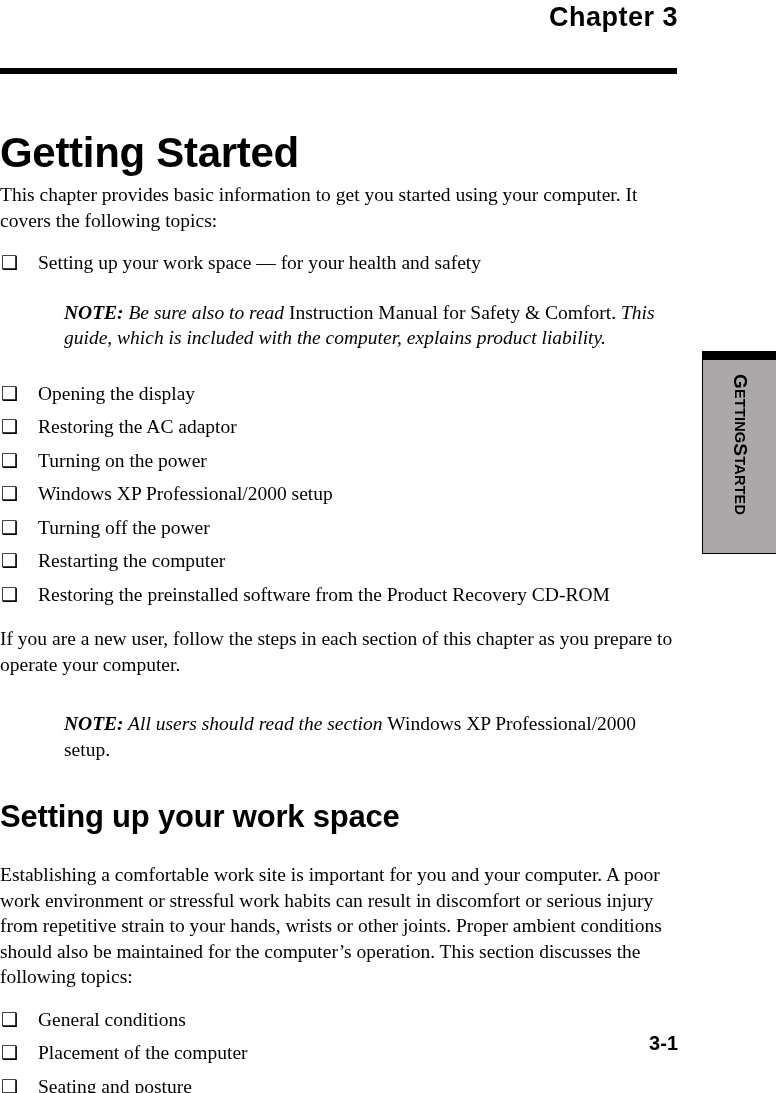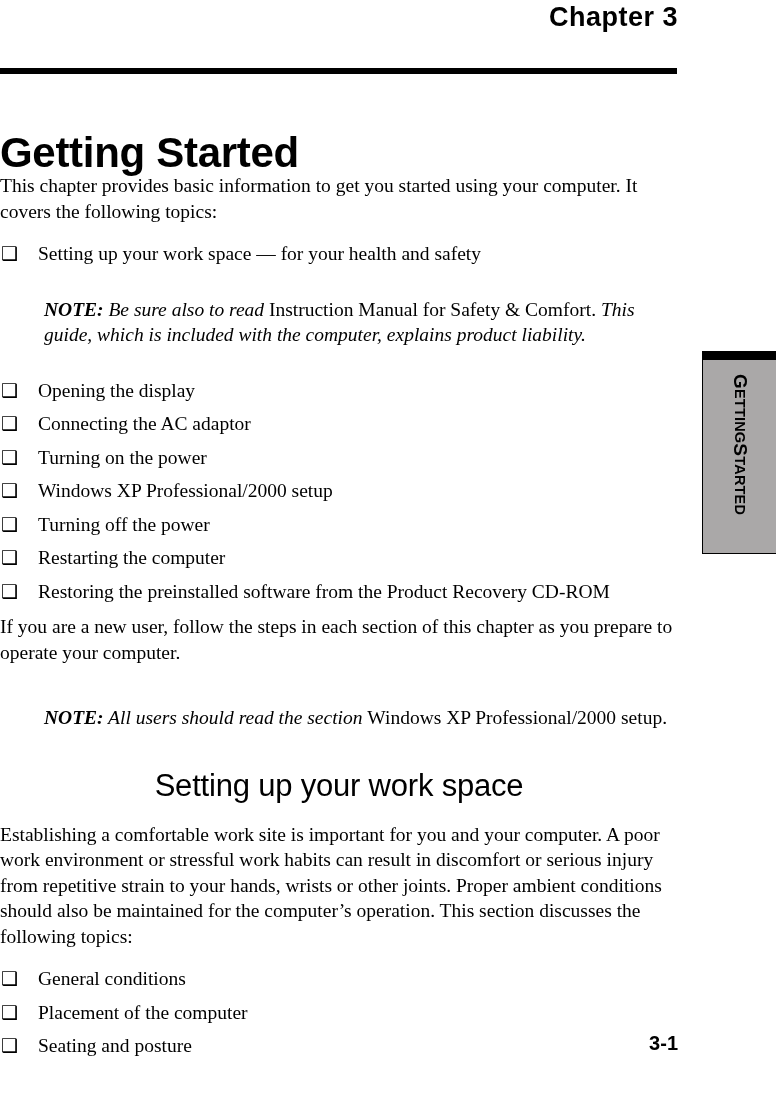--- a/index.html
+++ b/index.html
@@ -65,21 +65,21 @@
 
   
   .content {
     position: absolute;
     left: 0;
     top: 172px;
     width: 678px;
   }
 
   p.body {
-    margin: 1px 0 8px 0;
+    margin: 10px 0 8px 0;
     font-size: 19.5px;
     line-height: 25.5px;
     text-align: left;
   }
 
   
   ul.bullets {
     list-style: none;
     margin: 0;
     padding: 0;
@@ -94,43 +94,42 @@
   ul.bullets li .bullet-box {
     position: absolute;
     left: 1px;
     top: 0;
     font-size: 19px;
     line-height: 33.5px;
   }
 
   
   .note {
-    margin: 16px 0 10px 0;
-    padding-left: 44px;
+    margin: 10px 0 10px 0;
+    padding-left: 64px;
     font-size: 19.5px;
     line-height: 25.5px;
     font-style: italic;
   }
   .note .note-label {
     font-weight: bold;
     font-style: italic;
   }
   .note .roman {
     font-style: normal;
   }
 
   
   h2.section-title {
     margin: 0;
     font-family: "Liberation Sans", "DejaVu Sans", sans-serif;
-    font-weight: normal;
+    font-weight: bold;
     font-size: 31px;
     line-height: 38px;
     letter-spacing: -0.2px;
-    text-align: center;
   }
 
   .spacer-lg { height: 26px; }
   .spacer-md { height: 16px; }
   .spacer-sm { height: 10px; }
   .spacer-xs { height: 5px; }
 
   
   .side-tab {
     position: absolute;
@@ -223,21 +222,21 @@
 
     <div class="spacer-md"></div>
 
     <ul class="bullets">
       <li>
         <span class="bullet-box">❑</span>
         <span>Opening the display</span>
       </li>
       <li>
         <span class="bullet-box">❑</span>
-        <span>Connecting the AC adaptor</span>
+        <span>Restoring the AC adaptor</span>
       </li>
       <li>
         <span class="bullet-box">❑</span>
         <span>Turning on the power</span>
       </li>
       <li>
         <span class="bullet-box">❑</span>
         <span>Windows XP Professional/2000 setup</span>
       </li>
       <li>

